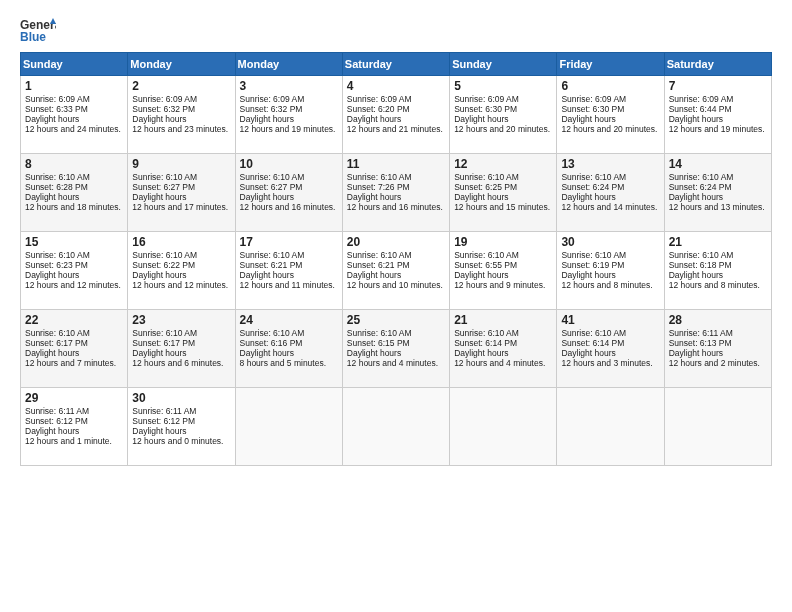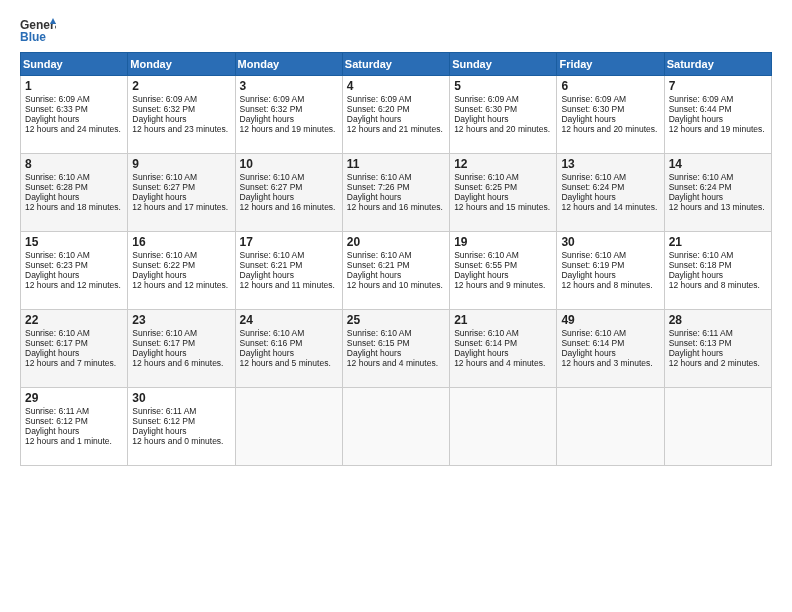--- a/index.html
+++ b/index.html
@@ -275,38 +275,38 @@
         <span>Sunrise: 6:10 AM</span><br>
         <span>Sunset: 6:17 PM</span><br>
         <span>Daylight hours</span><br>
         <span>12 hours and 6 minutes.</span>
       </td>
           <td>
         <span class="day-num">24</span>
         <span>Sunrise: 6:10 AM</span><br>
         <span>Sunset: 6:16 PM</span><br>
         <span>Daylight hours</span><br>
-        <span>12 hours and 5 minutes.</span>
+        <span>8 hours and 5 minutes.</span>
       </td>
           <td>
         <span class="day-num">25</span>
         <span>Sunrise: 6:10 AM</span><br>
         <span>Sunset: 6:15 PM</span><br>
         <span>Daylight hours</span><br>
         <span>12 hours and 4 minutes.</span>
       </td>
           <td>
         <span class="day-num">21</span>
         <span>Sunrise: 6:10 AM</span><br>
         <span>Sunset: 6:14 PM</span><br>
         <span>Daylight hours</span><br>
         <span>12 hours and 4 minutes.</span>
       </td>
           <td>
-        <span class="day-num">49</span>
+        <span class="day-num">41</span>
         <span>Sunrise: 6:10 AM</span><br>
         <span>Sunset: 6:14 PM</span><br>
         <span>Daylight hours</span><br>
         <span>12 hours and 3 minutes.</span>
       </td>
           <td>
         <span class="day-num">28</span>
         <span>Sunrise: 6:11 AM</span><br>
         <span>Sunset: 6:13 PM</span><br>
         <span>Daylight hours</span><br>

